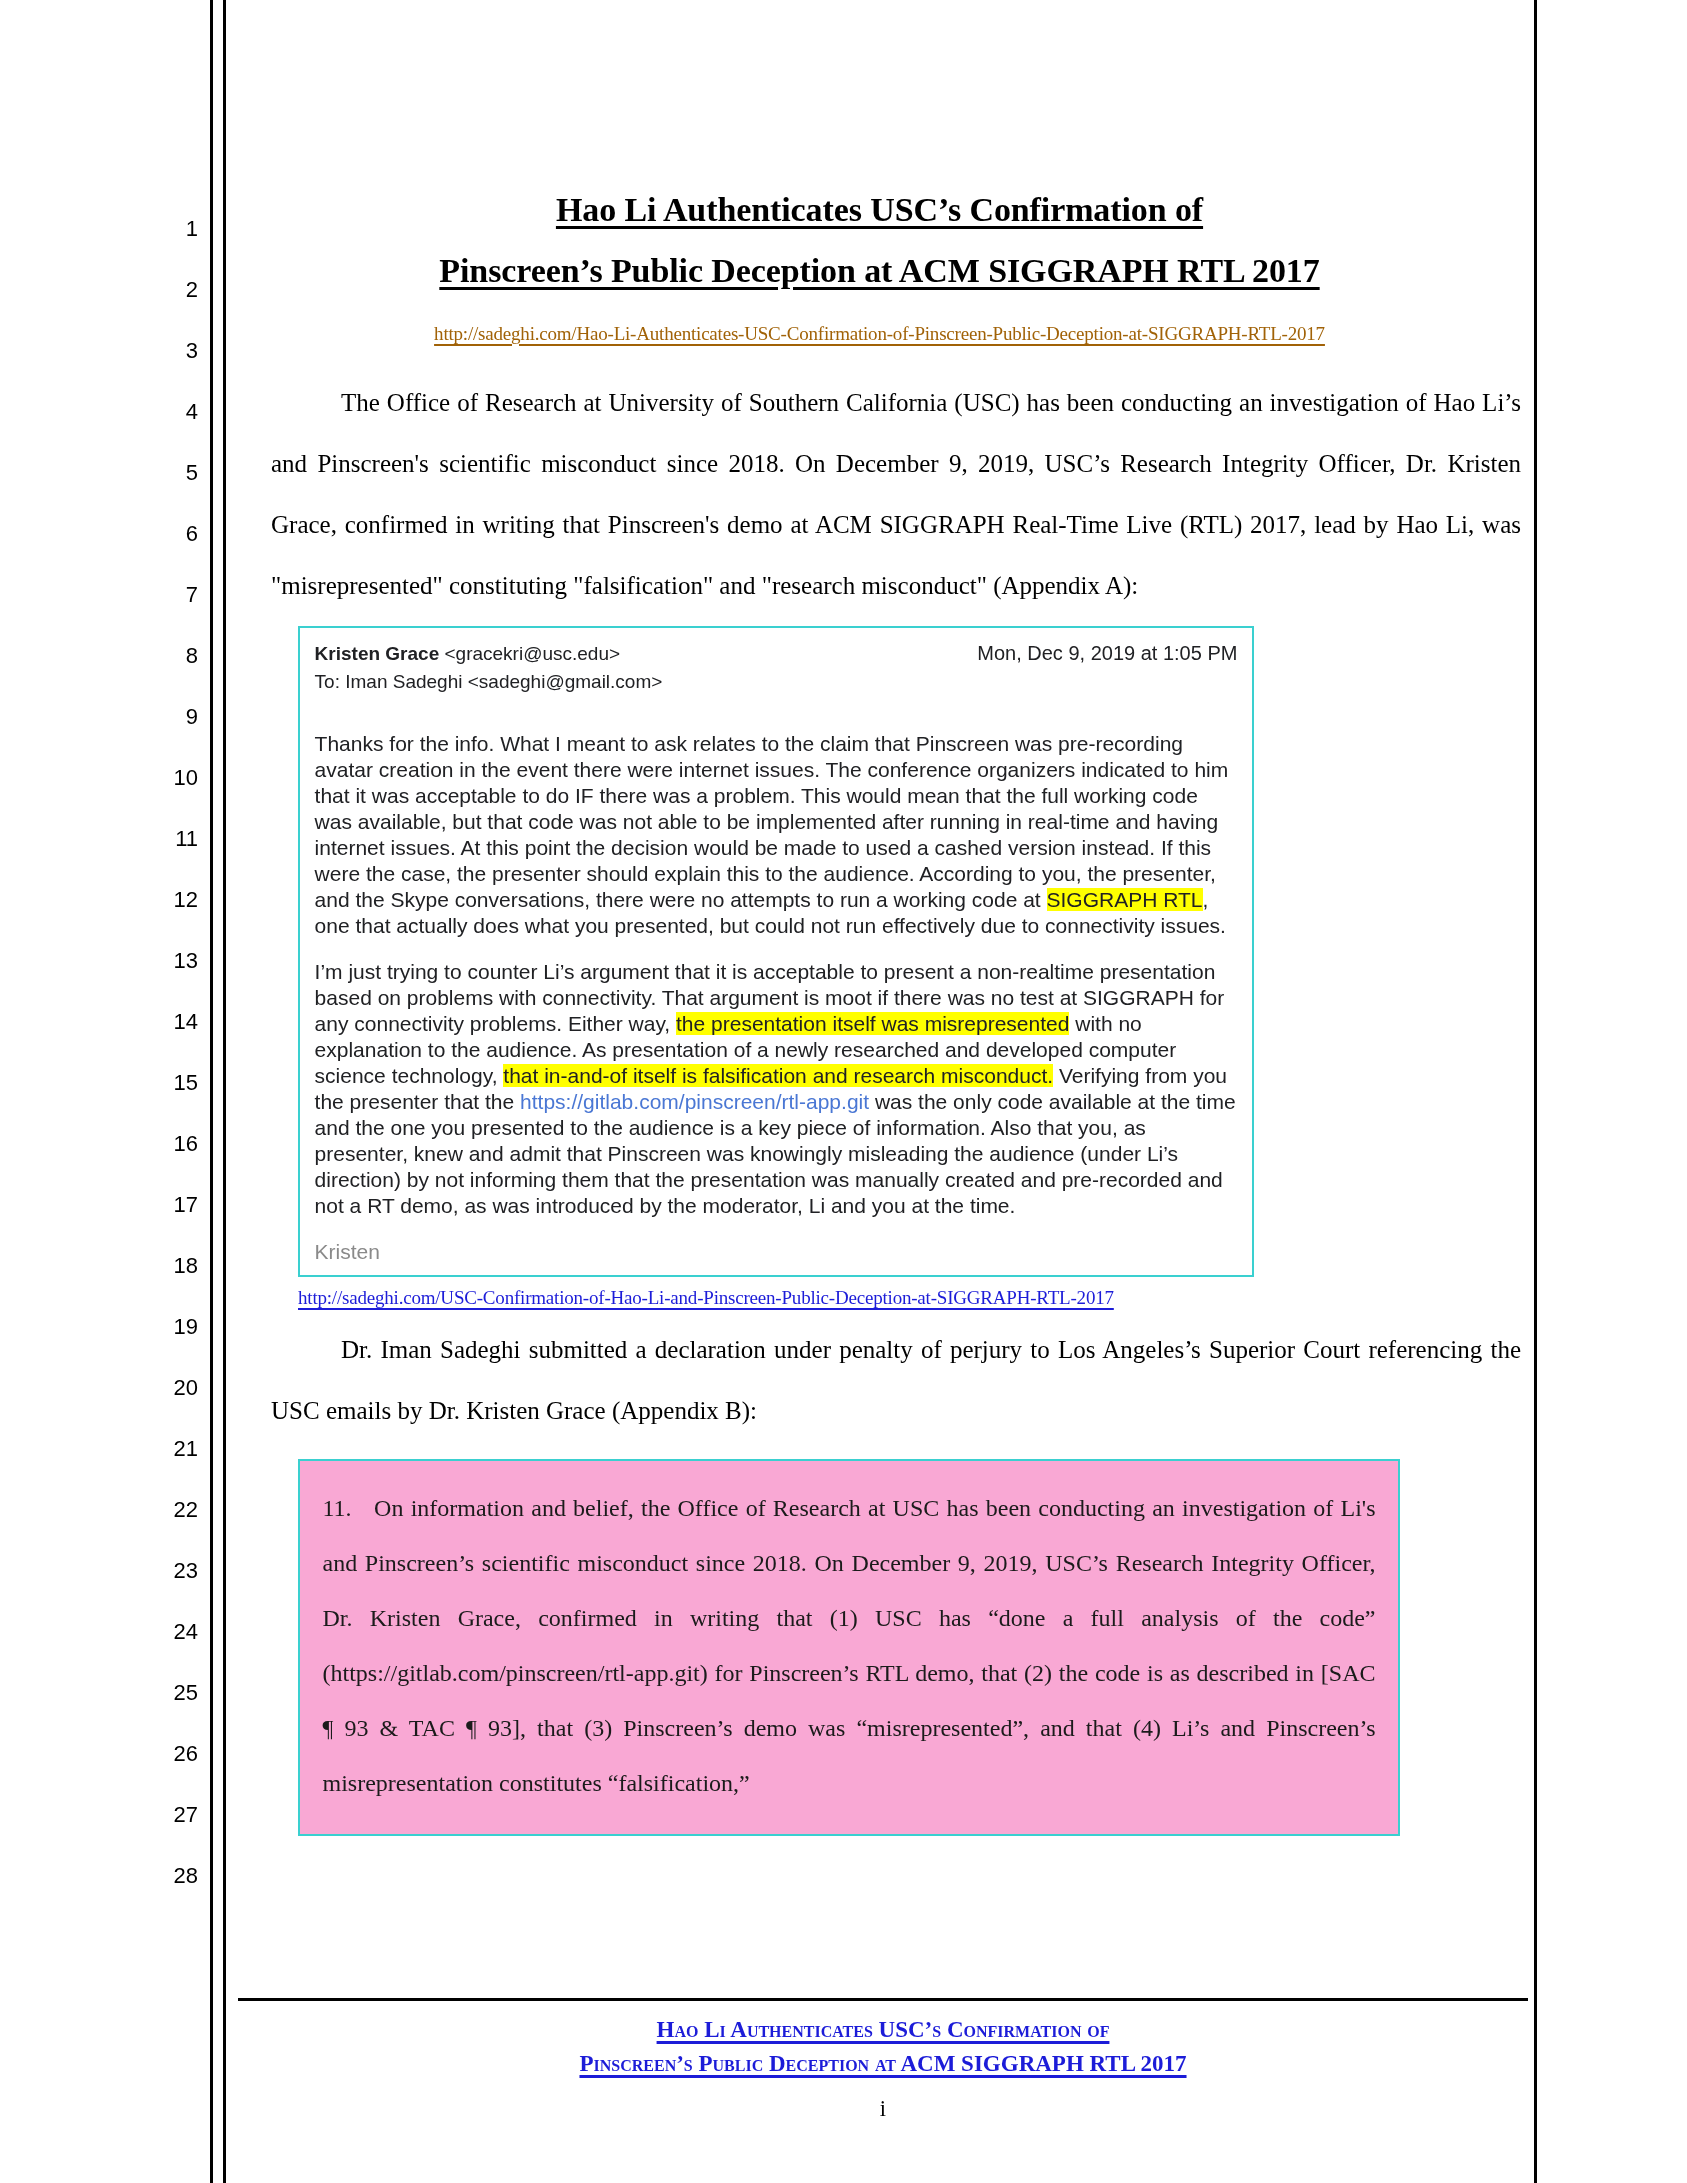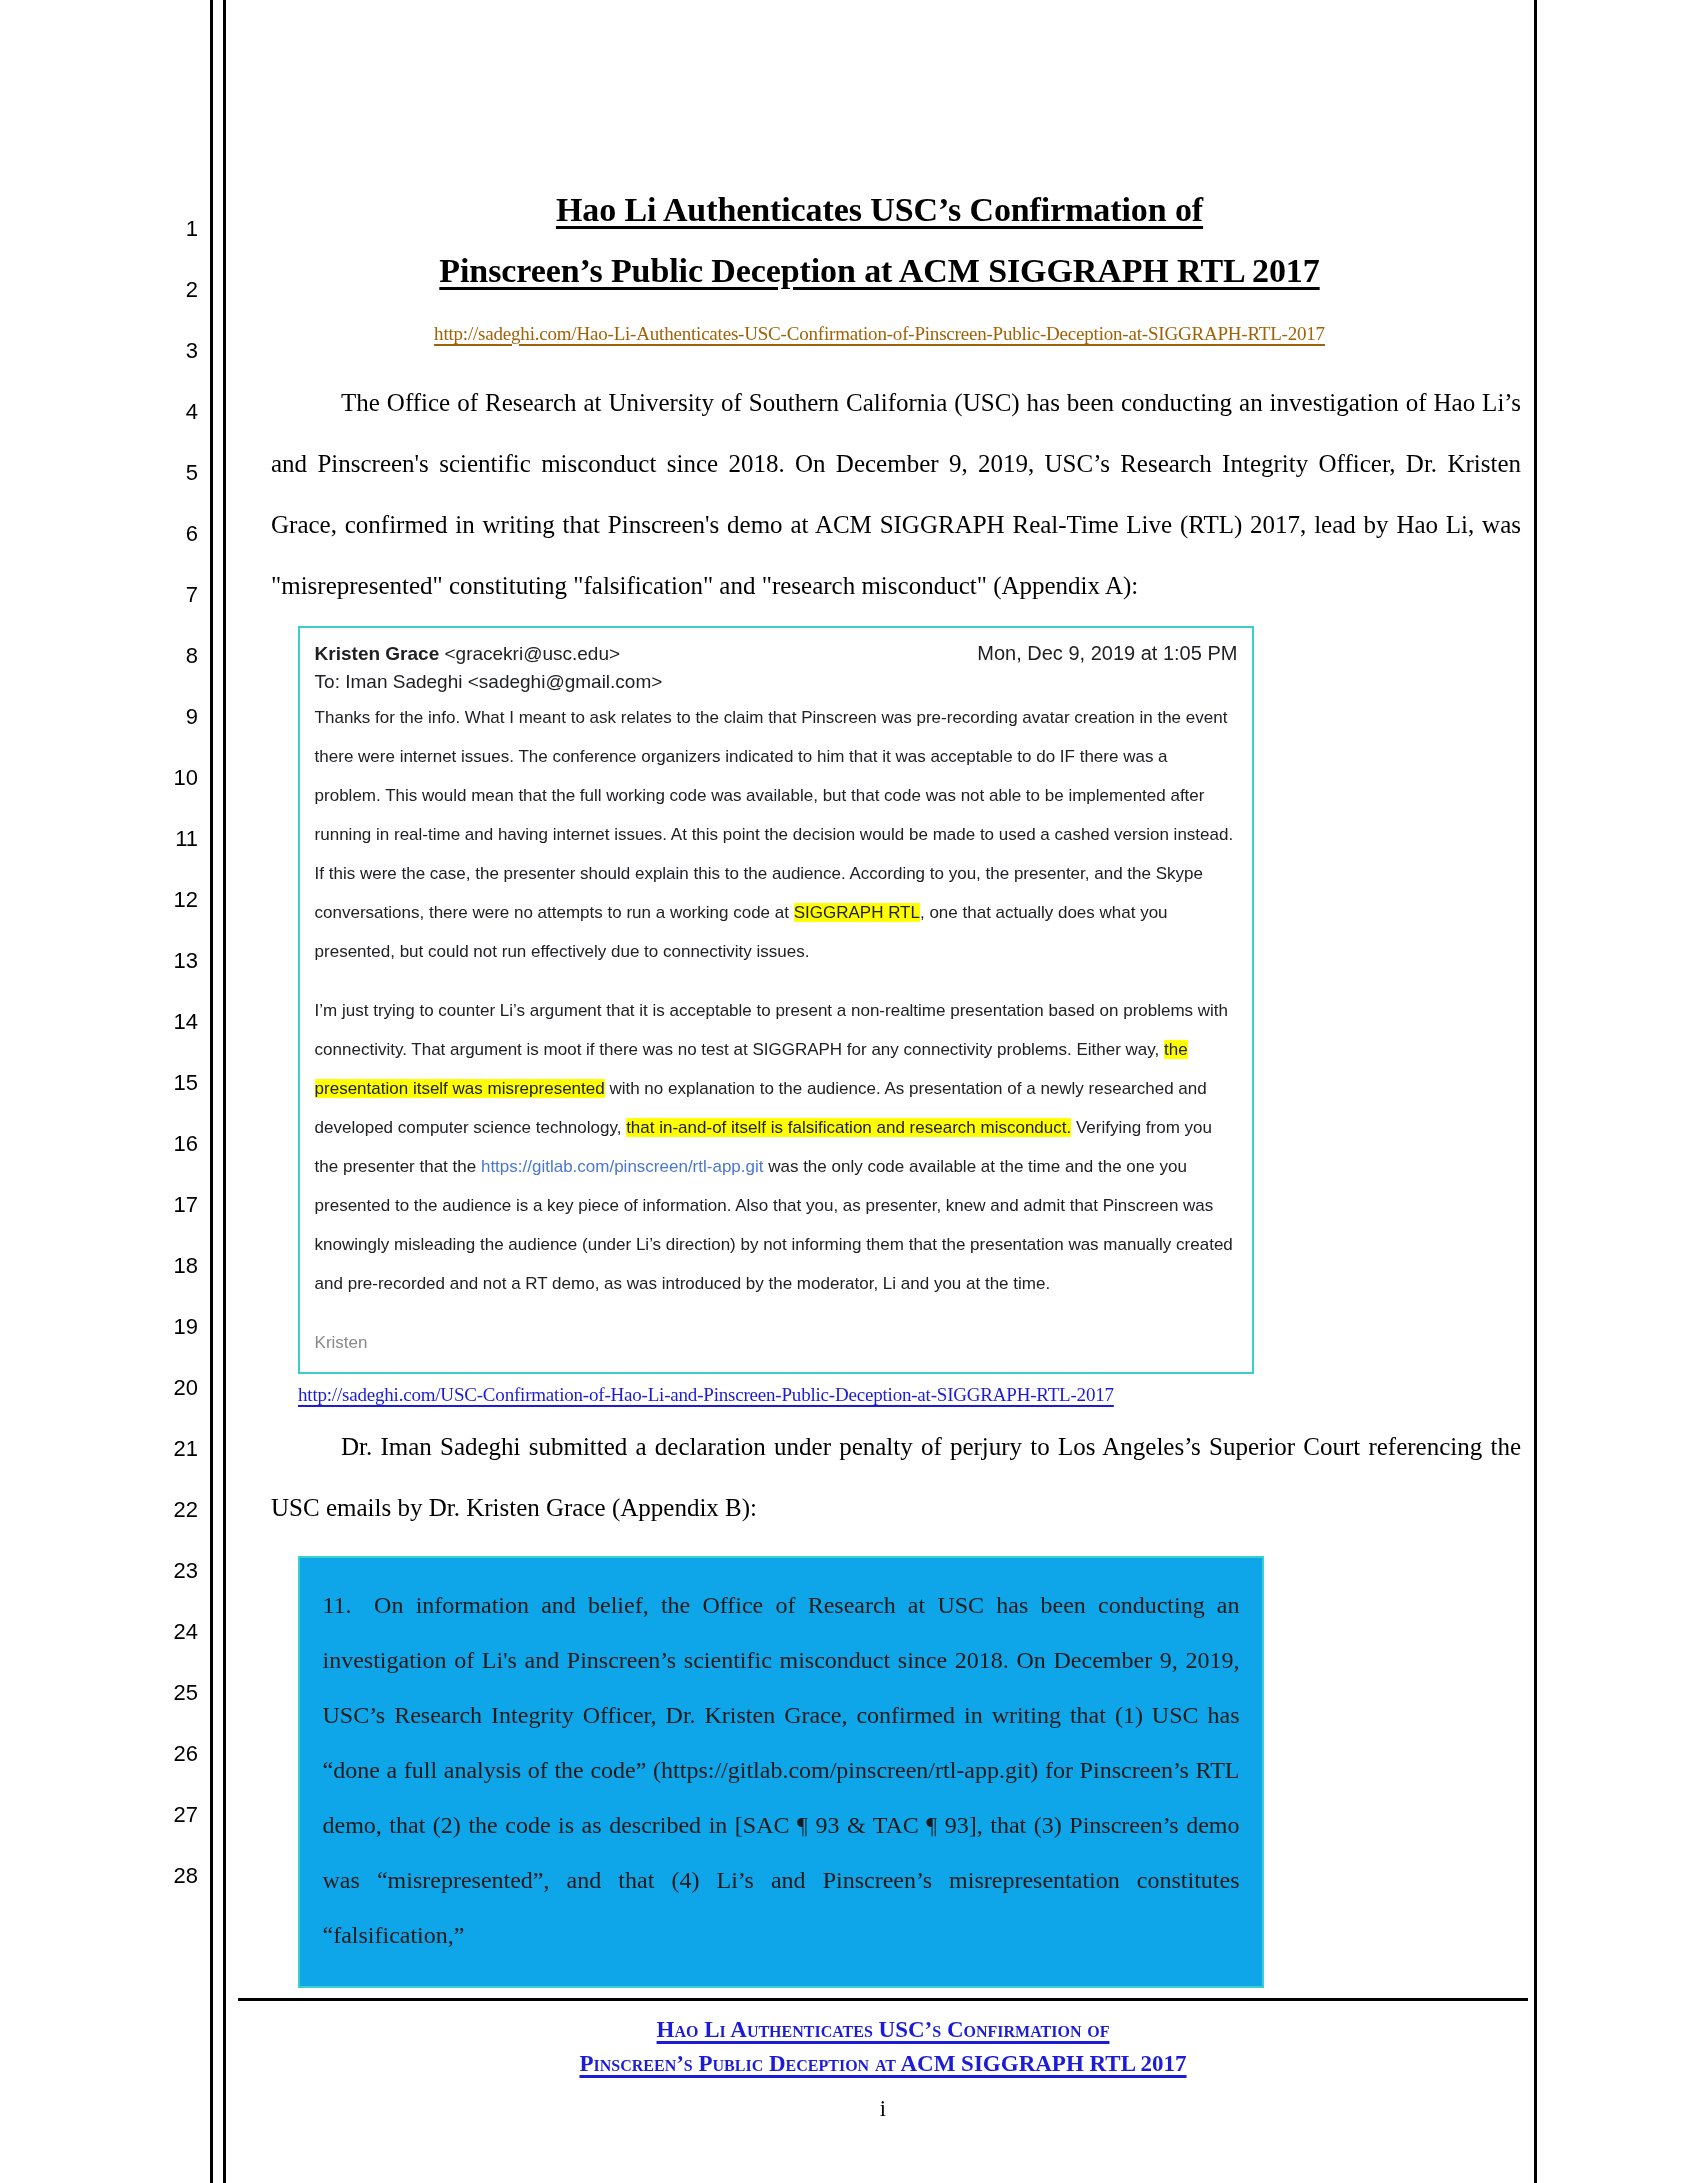--- a/index.html
+++ b/index.html
@@ -111,23 +111,23 @@
     line-height: 27px;
   }
   .email-from-name { font-weight: bold; }
   .email-date { font-size: 20px; white-space: nowrap; padding-left: 13.2px; }
   .email-to {
     font-size: 19px;
     line-height: 27px;
     margin-top: 1.3px;
   }
   .email-body {
-    margin-top: 3px;
-    font-size: 17px;
-    line-height: 39px;
+    margin-top: 36px;
+    font-size: 21px;
+    line-height: 26px;
   }
   .email-body p { margin: 0 0 20px 0; }
   .email-body p:last-child { margin-bottom: 0; }
   .hl { background: #ffff00; }
   .elink { color: #4a77d4; }
   .sig { color: #8a8a8a; }
 
   
   .mid-url {
     margin-left: 60px;
@@ -136,23 +136,23 @@
     color: #1c1cd8;
     text-decoration: underline;
     text-decoration-thickness: 2px;
     text-underline-offset: 4px;
     letter-spacing: -0.2px;
   }
 
   
   .decl-box {
     margin: 18.5px 0 0 60px;
-    width: 966px;
+    width: 1102px;
     border: 2.6px solid #3ad0d0;
-    background: #0ea5e9;
+    background: #f9a8d4;
     box-sizing: border-box;
     padding: 20px 22.5px 22.5px 22.5px;
   }
   .decl-box p {
     margin: 0;
     font-size: 24px;
     line-height: 55px;
     text-align: justify;
     text-justify: inter-word;
     color: #1b1b1b;

